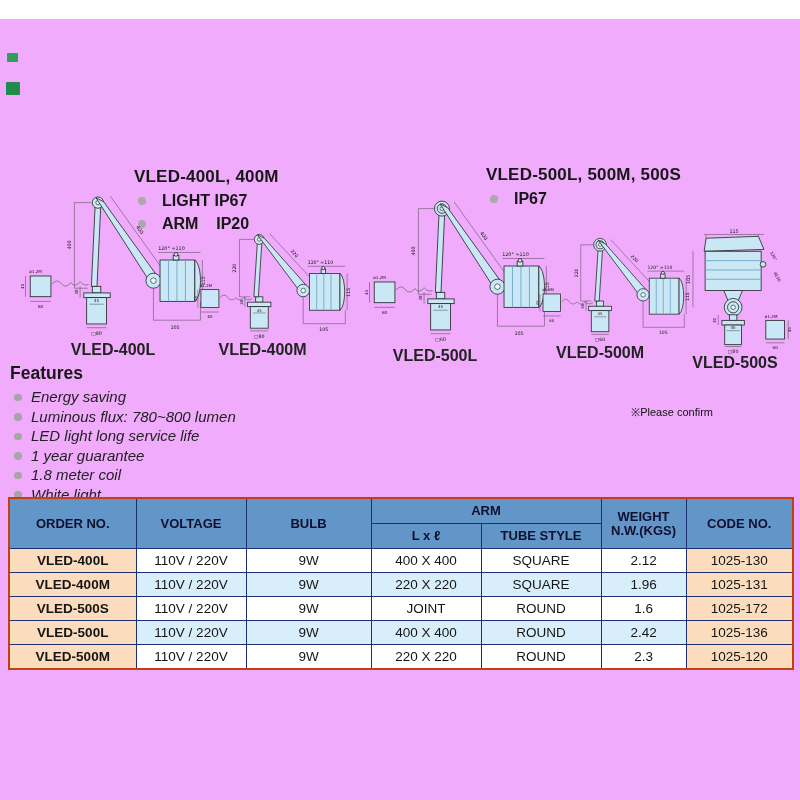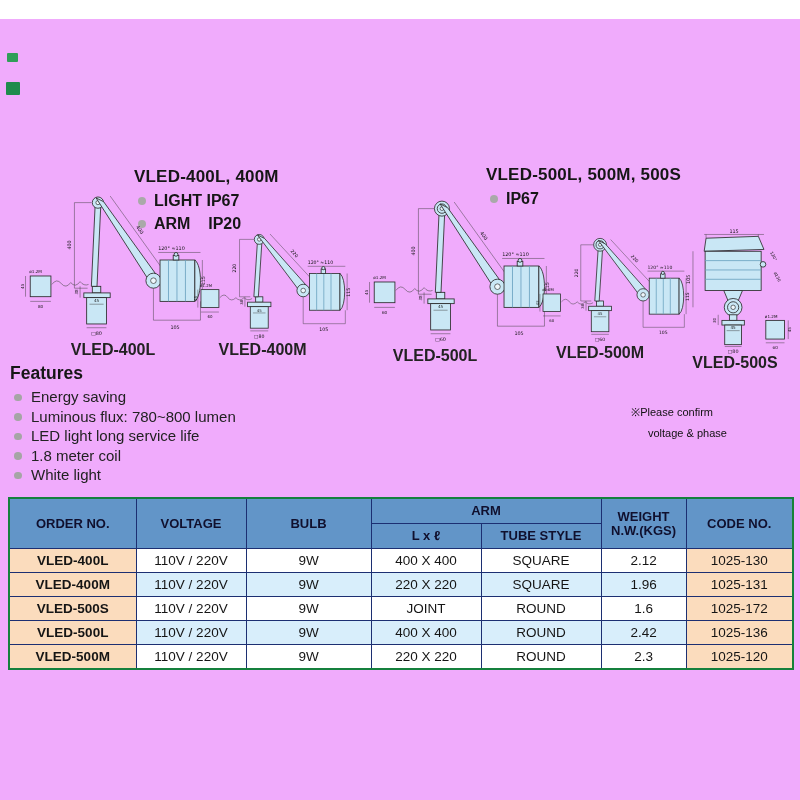--- a/index.html
+++ b/index.html
@@ -7,48 +7,48 @@
         font-family:"Liberation Sans",sans-serif;color:#161616;margin-top:19px;}
 
   
   .gmark{position:absolute;border-radius:1px;}
   .gmark1{left:7px;top:34px;width:11px;height:9px;background:#2f9e58;}
   .gmark2{left:6px;top:63px;width:14px;height:13px;background:#1f8b4d;}
 
   
   .hgroup{position:absolute;}
   .hgroup-title{font-weight:bold;font-size:17px;letter-spacing:.2px;}
-  .hbullet{display:flex;align-items:center;gap:8px;font-weight:bold;font-size:16px;margin-top:5px;margin-left:4px;white-space:pre;}
+  .hbullet{display:flex;align-items:center;gap:16px;font-weight:bold;font-size:16px;margin-top:5px;margin-left:4px;white-space:pre;}
   .dot{width:8px;height:8px;border-radius:50%;background:#a9a9a9;flex:0 0 auto;}
 
   
   .draw{position:absolute;}
   .draw svg{display:block;}
   .draw-label{font-weight:bold;font-size:16px;color:#222;text-align:center;margin-top:0px;}
   .p{fill:#c9e7f5;stroke:#2b2b2b;stroke-width:.9;}
   .pj{fill:#eef7fc;stroke:#2b2b2b;stroke-width:.7;}
   .rg{stroke:#6ba3c0;stroke-width:.9;}
   .dl{stroke:#3c3c3c;stroke-width:.5;fill:none;}
   .coil{stroke:#4a4a4a;stroke-width:.6;fill:none;}
   .dt{font-family:"DejaVu Sans",sans-serif;font-size:5.2px;fill:#151515;}
   .dts{font-size:4.4px;}
 
   
   .features-title{position:absolute;left:10px;top:344px;font-size:17.5px;font-weight:bold;}
   ul.feat{position:absolute;list-style:none;margin:0;padding:0;font-size:15px;color:#222;}
-  ul.feat li{position:relative;padding-left:19px;line-height:19.5px;}
+  ul.feat li{position:relative;padding-left:19px;line-height:19.5px;font-style:italic;}
   ul.feat li::before{content:"";position:absolute;left:2px;top:6.5px;width:7.5px;height:7.5px;border-radius:50%;background:#a5a5a5;}
   .feat-left{left:12px;top:368px;width:265px;}
   .feat-right{left:283px;top:368px;width:352px;}
   .note{position:absolute;left:631px;top:383px;font-size:11px;line-height:21px;color:#111;}
   .note .nline2{padding-left:17px;}
 
   
   table.spec{position:absolute;left:8px;top:478px;width:784px;border-collapse:collapse;
-             table-layout:fixed;border:2px solid #15803d;}
+             table-layout:fixed;border:2px solid #c2410c;}
   .spec th,.spec td{border:1px solid #1c2f72;text-align:center;vertical-align:middle;padding:0;overflow:hidden;}
   .spec thead th{background:#6295c8;font-weight:bold;font-size:13px;color:#10102e;height:24px;line-height:14px;}
   .spec tbody td{height:23px;font-size:13.5px;background:#fff;color:#151515;}
   .spec td.c-order{background:#fbdcbd;font-weight:bold;}
   .spec td.c-code{background:#fbdcbd;}
   .spec tr.alt td.mid{background:#d8eefb;}
 
   
   .blob{position:absolute;background:#2e2e2e;top:792px;height:8px;}
 </style>
@@ -364,28 +364,28 @@
     </svg>
     <div class="draw-label">VLED-500S</div>
   </div>
 
   <div class="features-title">Features</div>
 
   <ul class="feat feat-left">
     <li>Energy saving</li>
     <li>Luminous flux: 780~800 lumen</li>
     <li>LED light long service life</li>
+    <li>1 year guarantee</li>
     <li>1.8 meter coil</li>
     <li>White light</li>
   </ul>
 
 
   <div class="note">
     <div>※Please confirm</div>
-    <div class="nline2">voltage &amp; phase</div>
   </div>
 
   <table class="spec">
     <colgroup>
       <col style="width:127px">
         <col style="width:110px">
         <col style="width:125px">
       <col style="width:110px">
         <col style="width:120px">
         <col style="width:85px">

